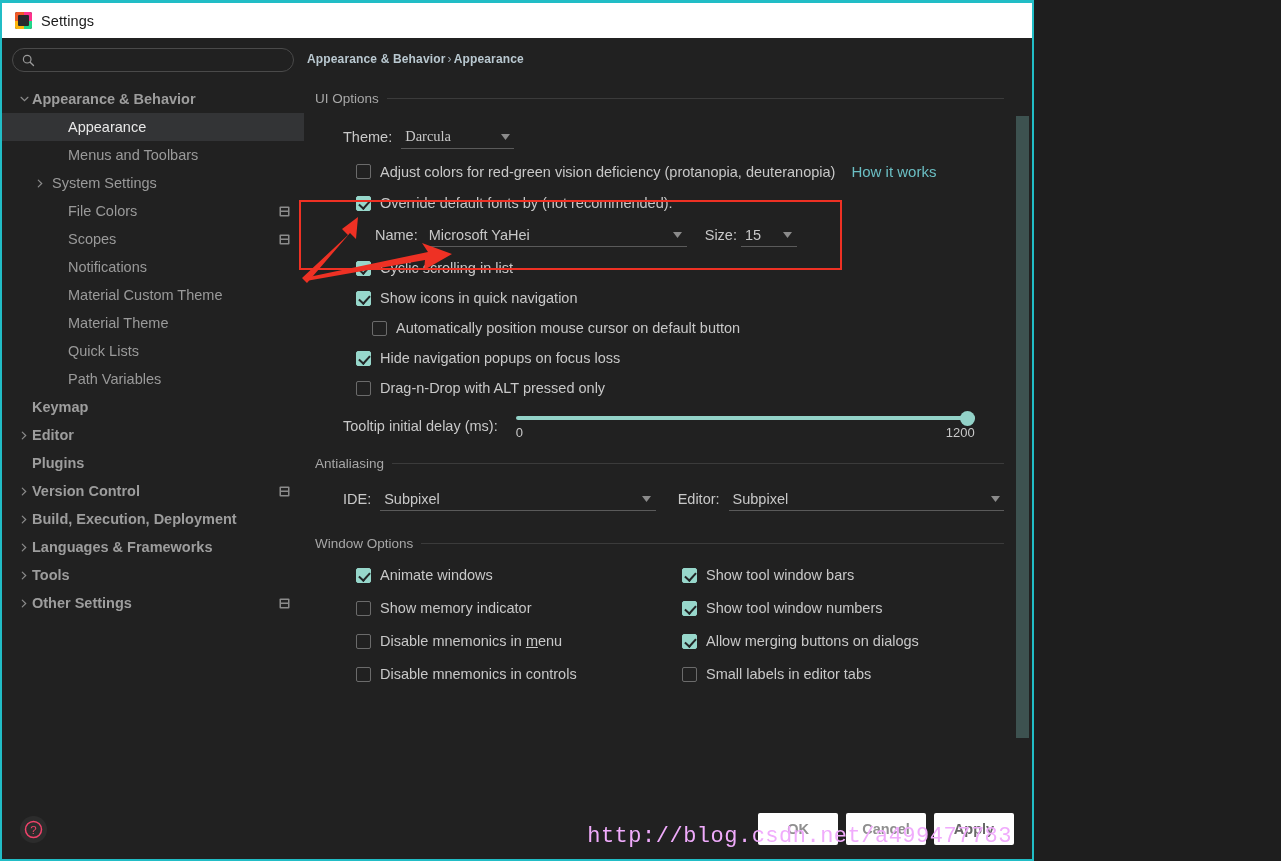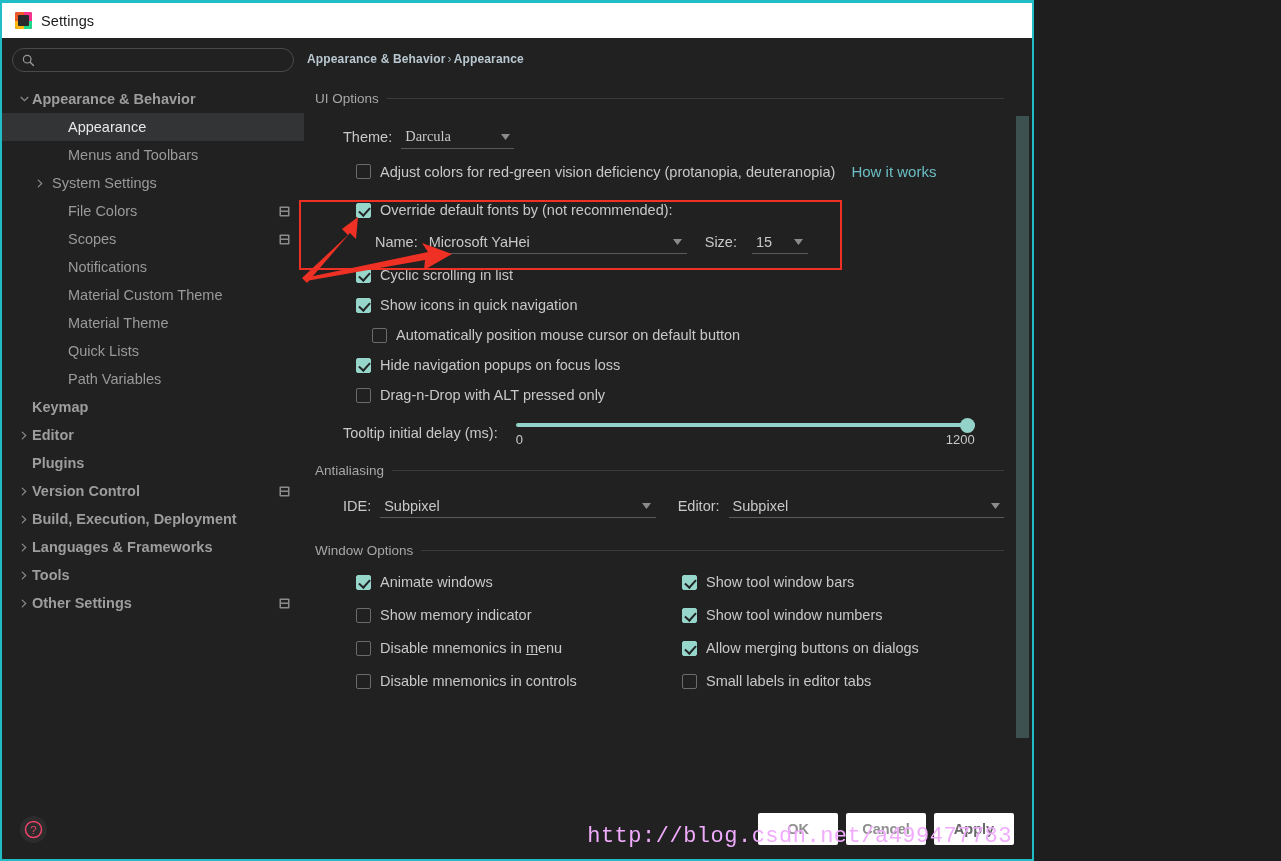--- a/index.html
+++ b/index.html
@@ -559,39 +559,39 @@
       </div>
 
       <div class="row" style="margin-top:14px; padding-left:41px;">
         <div class="cb-row">
           <span class="cbox off"></span>
           <span class="cb-label">Adjust colors for red-green vision deficiency (protanopia, deuteranopia)</span>
         </div>
         <span class="link" style="margin-left:16px;">How it works</span>
       </div>
 
-      <div class="row" style="margin-top:22px; padding-left:41px;">
+      <div class="row" style="margin-top:15px; padding-left:41px;">
         <div class="cb-row">
           <span class="cbox on"></span>
           <span class="cb-label">Override default fonts by (not recommended):</span>
         </div>
       </div>
 
       <div class="row" style="margin-top:12px; padding-left:60px;">
         <span class="fld-label">Name:</span>
         <div class="combo" style="width:262px; margin-left:7px;">
           <span class="val">Microsoft YaHei</span>
           <span class="caret">
             <svg width="9" height="6" viewBox="0 0 9 6">
                 <path d="M0 0 L9 0 L4.5 6 Z" fill="#8b8b8b"></path>
               </svg>
           </span>
         </div>
         <span class="fld-label" style="margin-left:18px;">Size:</span>
-        <div class="combo" style="width:56px; margin-left:15px;align-items:center;">
+        <div class="combo" style="width:56px; margin-left:4px;align-items:center;">
           <span class="val">15</span>
           <span class="caret">
             <svg width="9" height="6" viewBox="0 0 9 6">
                 <path d="M0 0 L9 0 L4.5 6 Z" fill="#8b8b8b"></path>
               </svg>
           </span>
         </div>
       </div>
 
       <div id="ui-checkboxes" style="margin-top:13px; padding-left:41px;">

